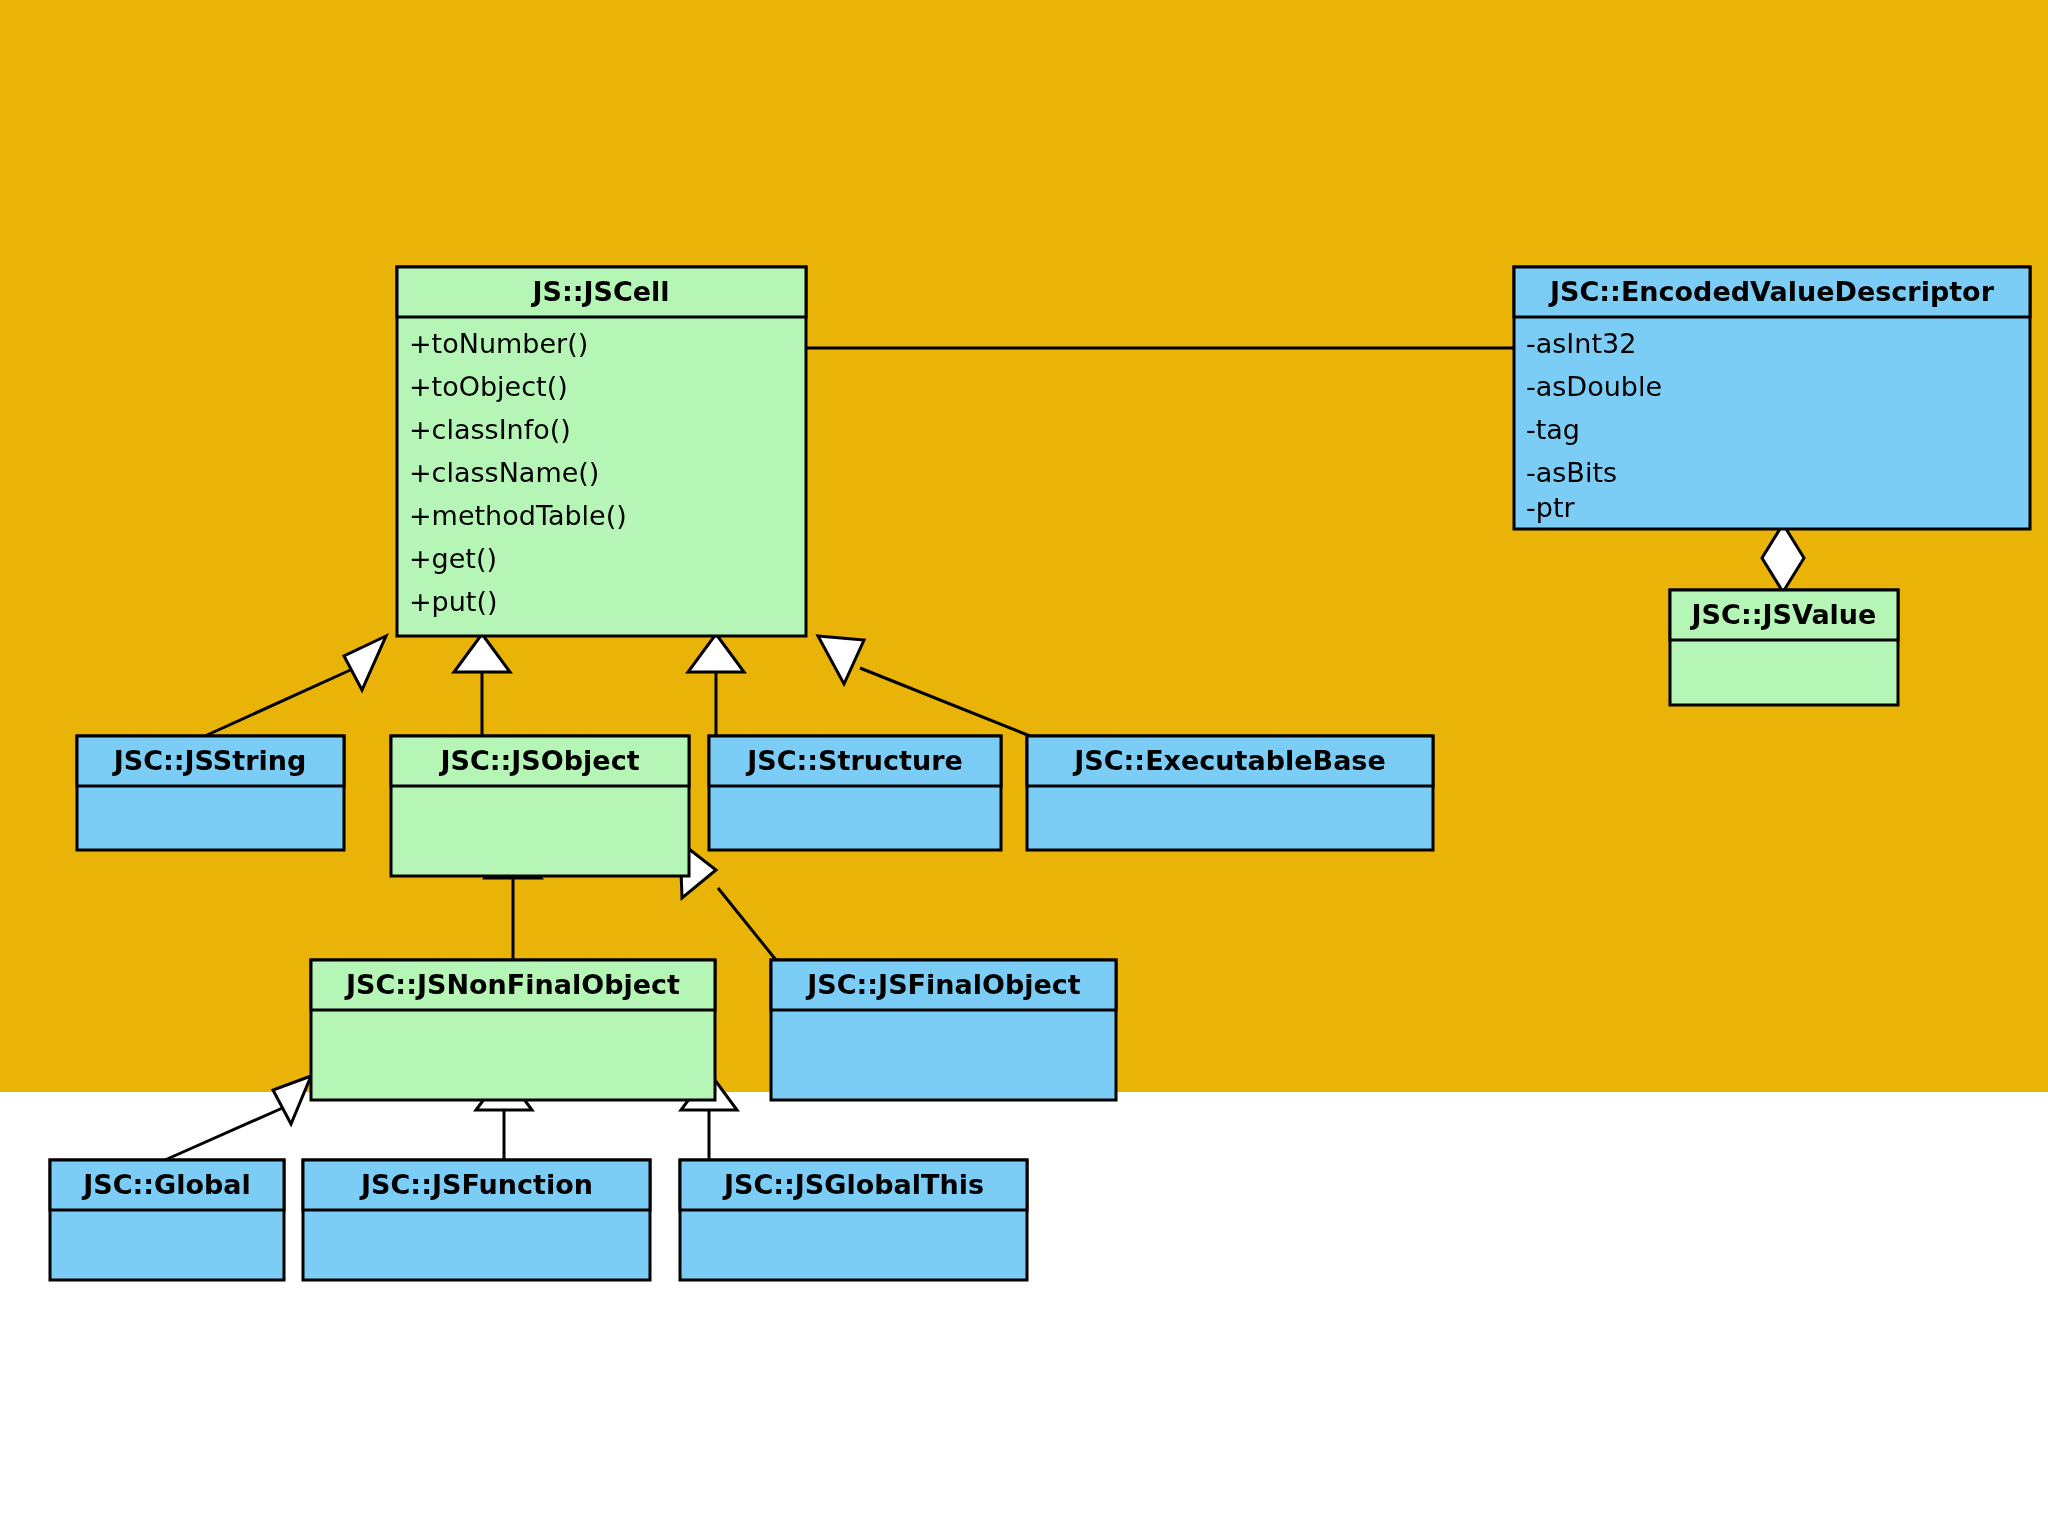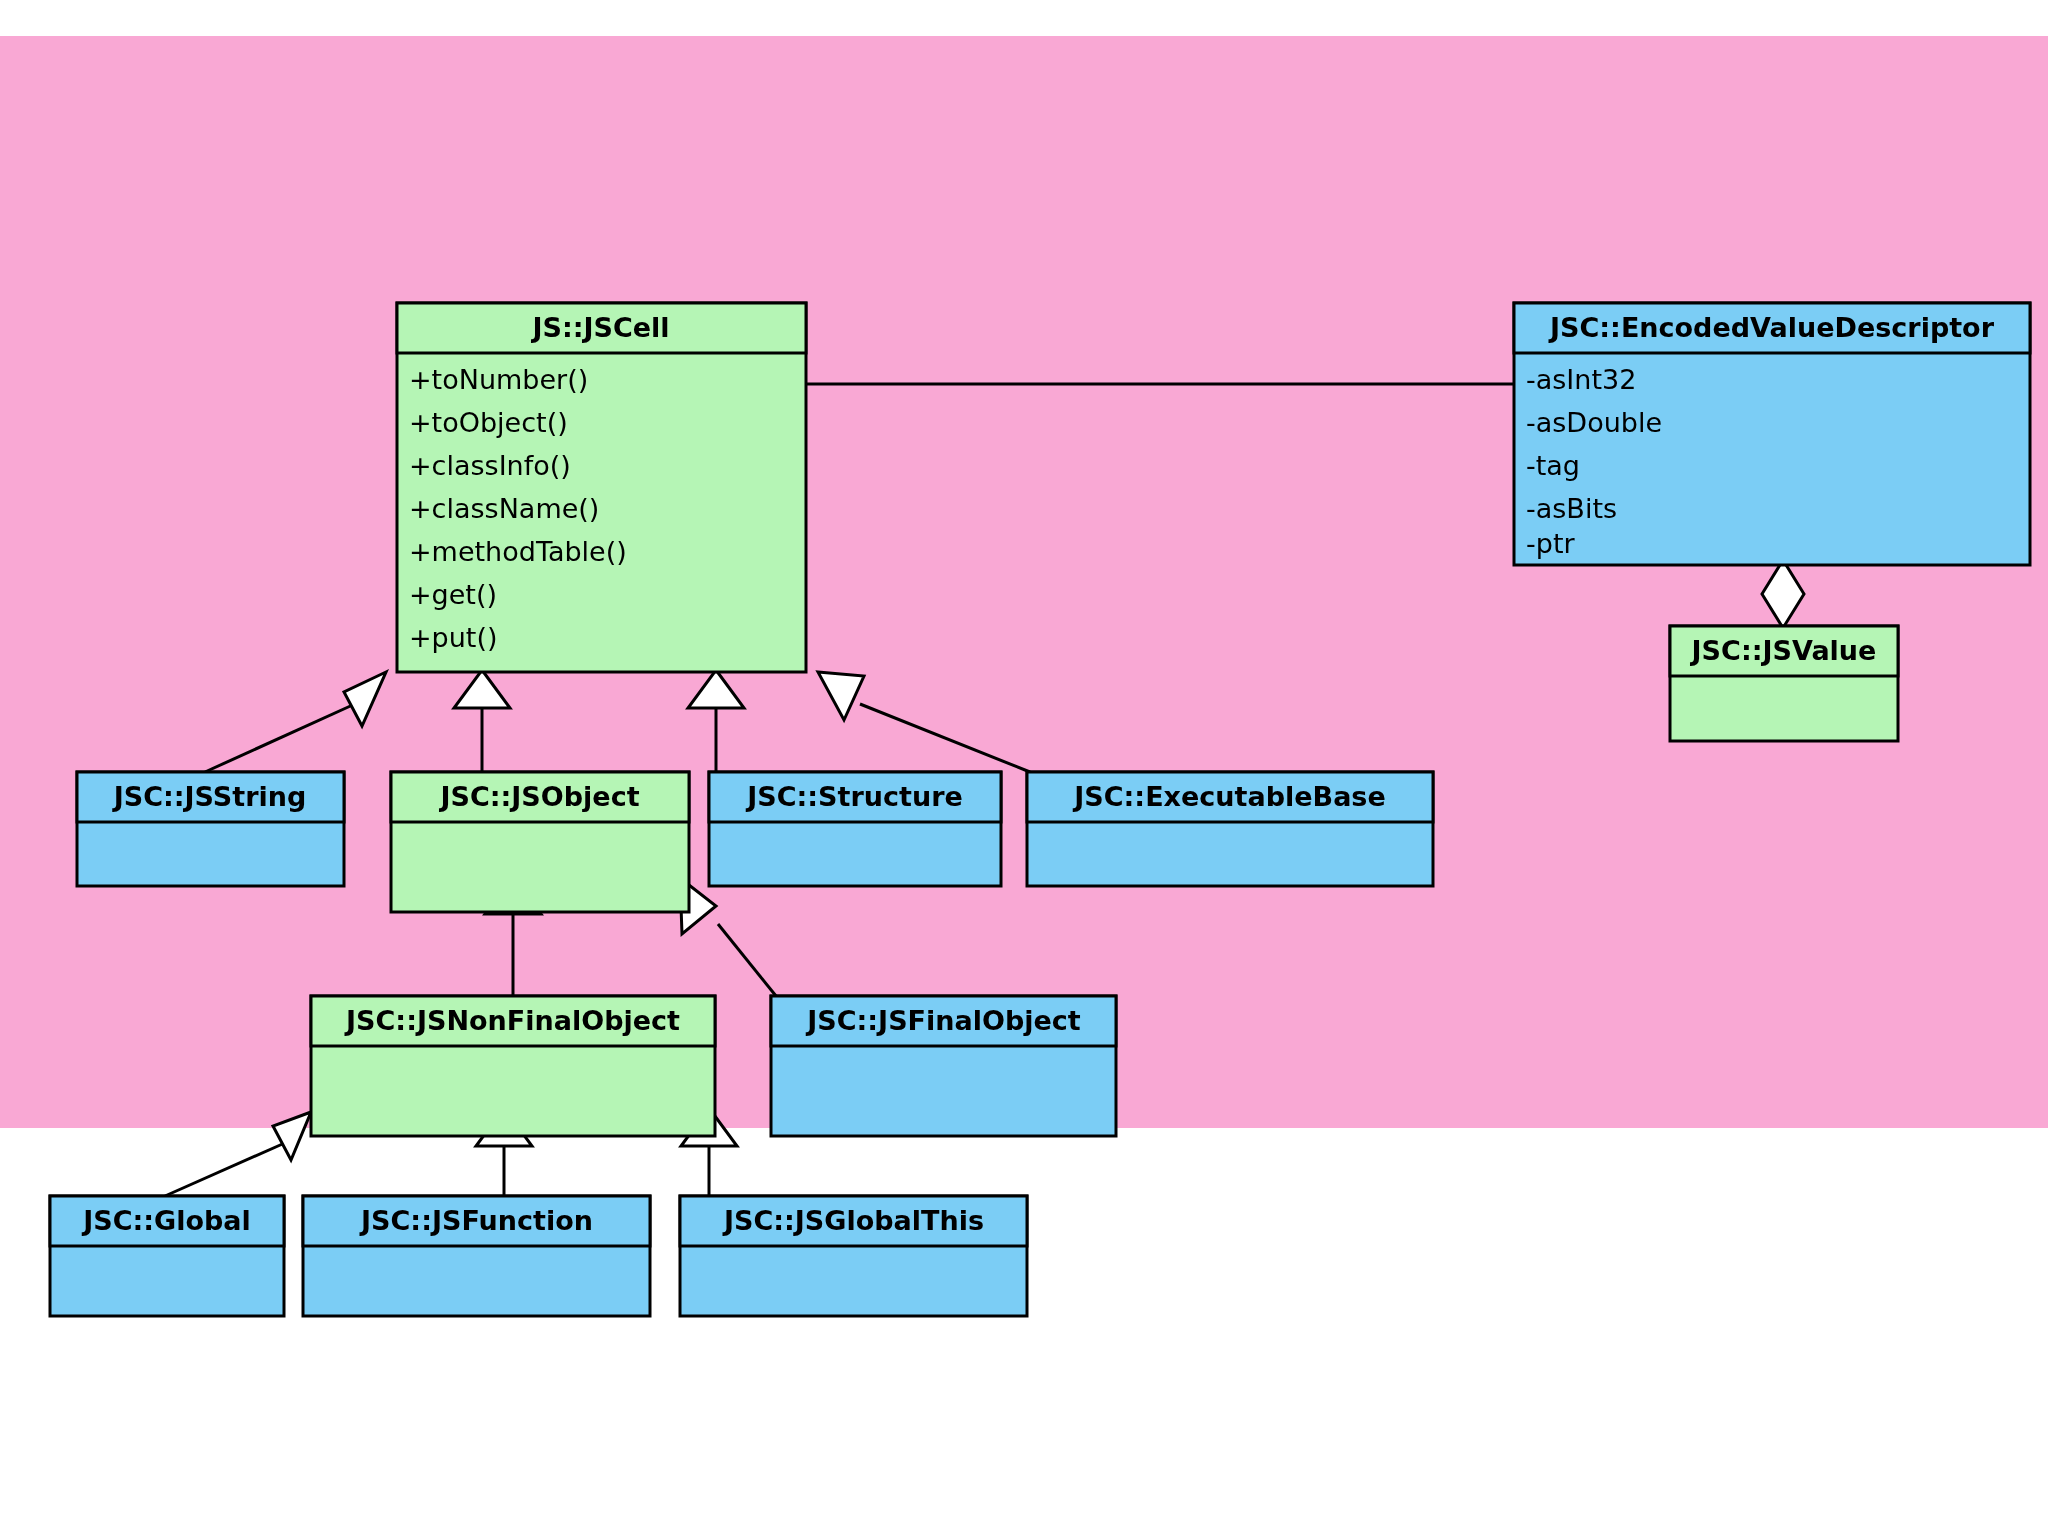--- a/index.html
+++ b/index.html
@@ -10,22 +10,21 @@
   body {
     width: 2048px;
     height: 1536px;
     font-family: "DejaVu Sans", sans-serif;
     overflow: hidden;
   }
   #diagram-root {
     position: relative;
     width: 2048px;
     height: 1092px;
-    background: #f9a8d4;
-    margin-top: 36px;
+    background: #eab308;
   }
   svg#uml-canvas {
     position: absolute;
     top: 0;
     left: 0;
     width: 2048px;
     height: 1536px;
     display: block;
   }
   .cls-title {

